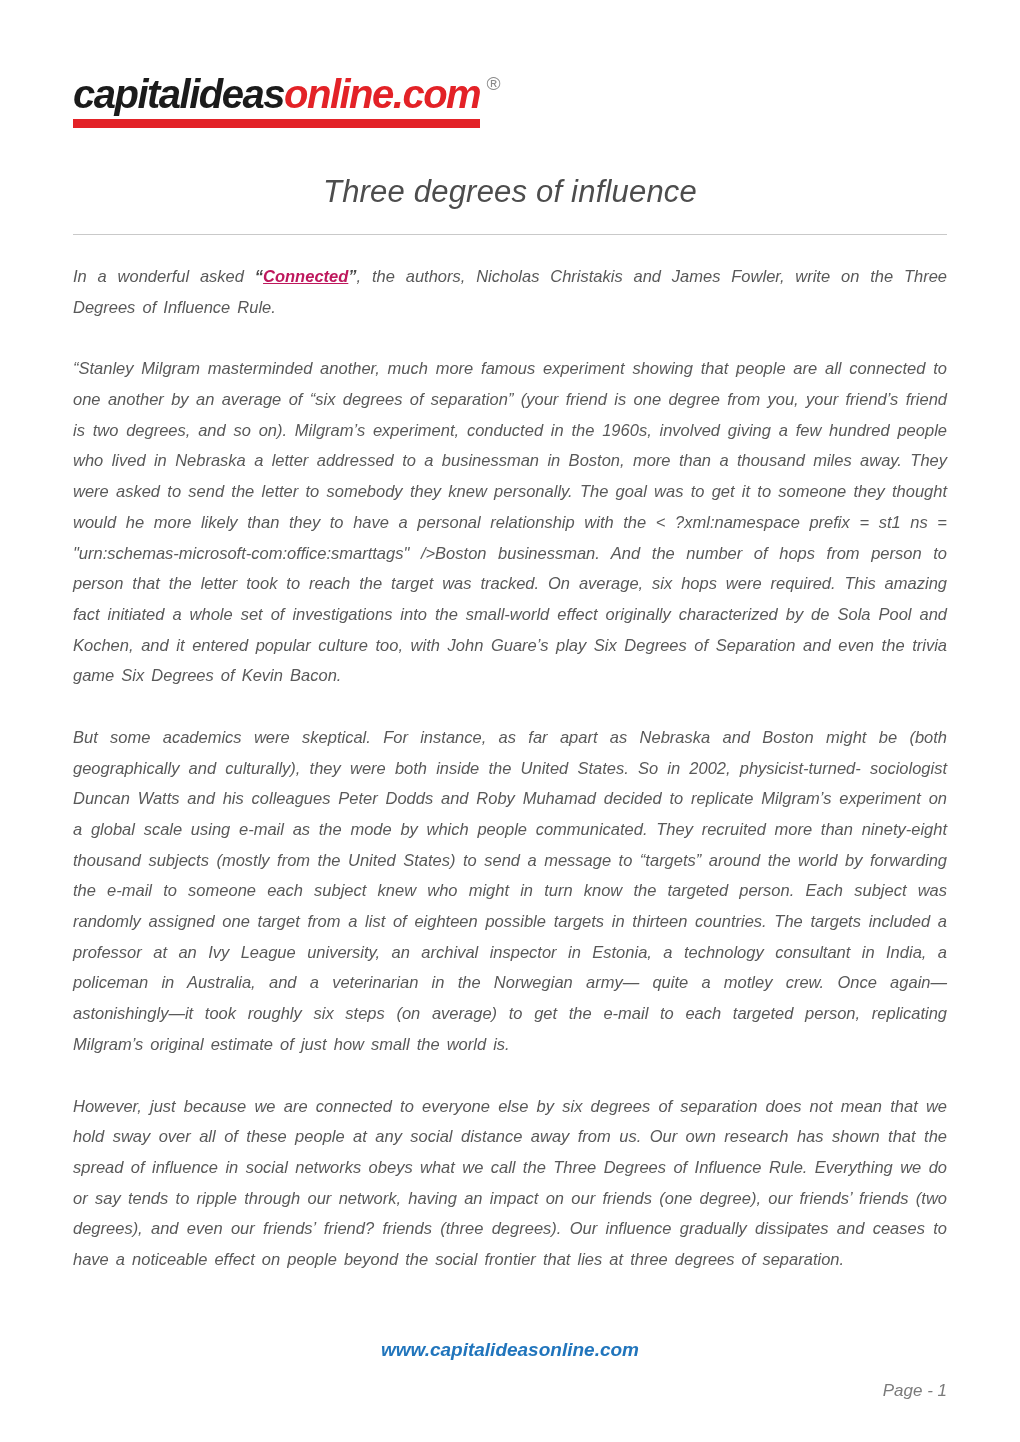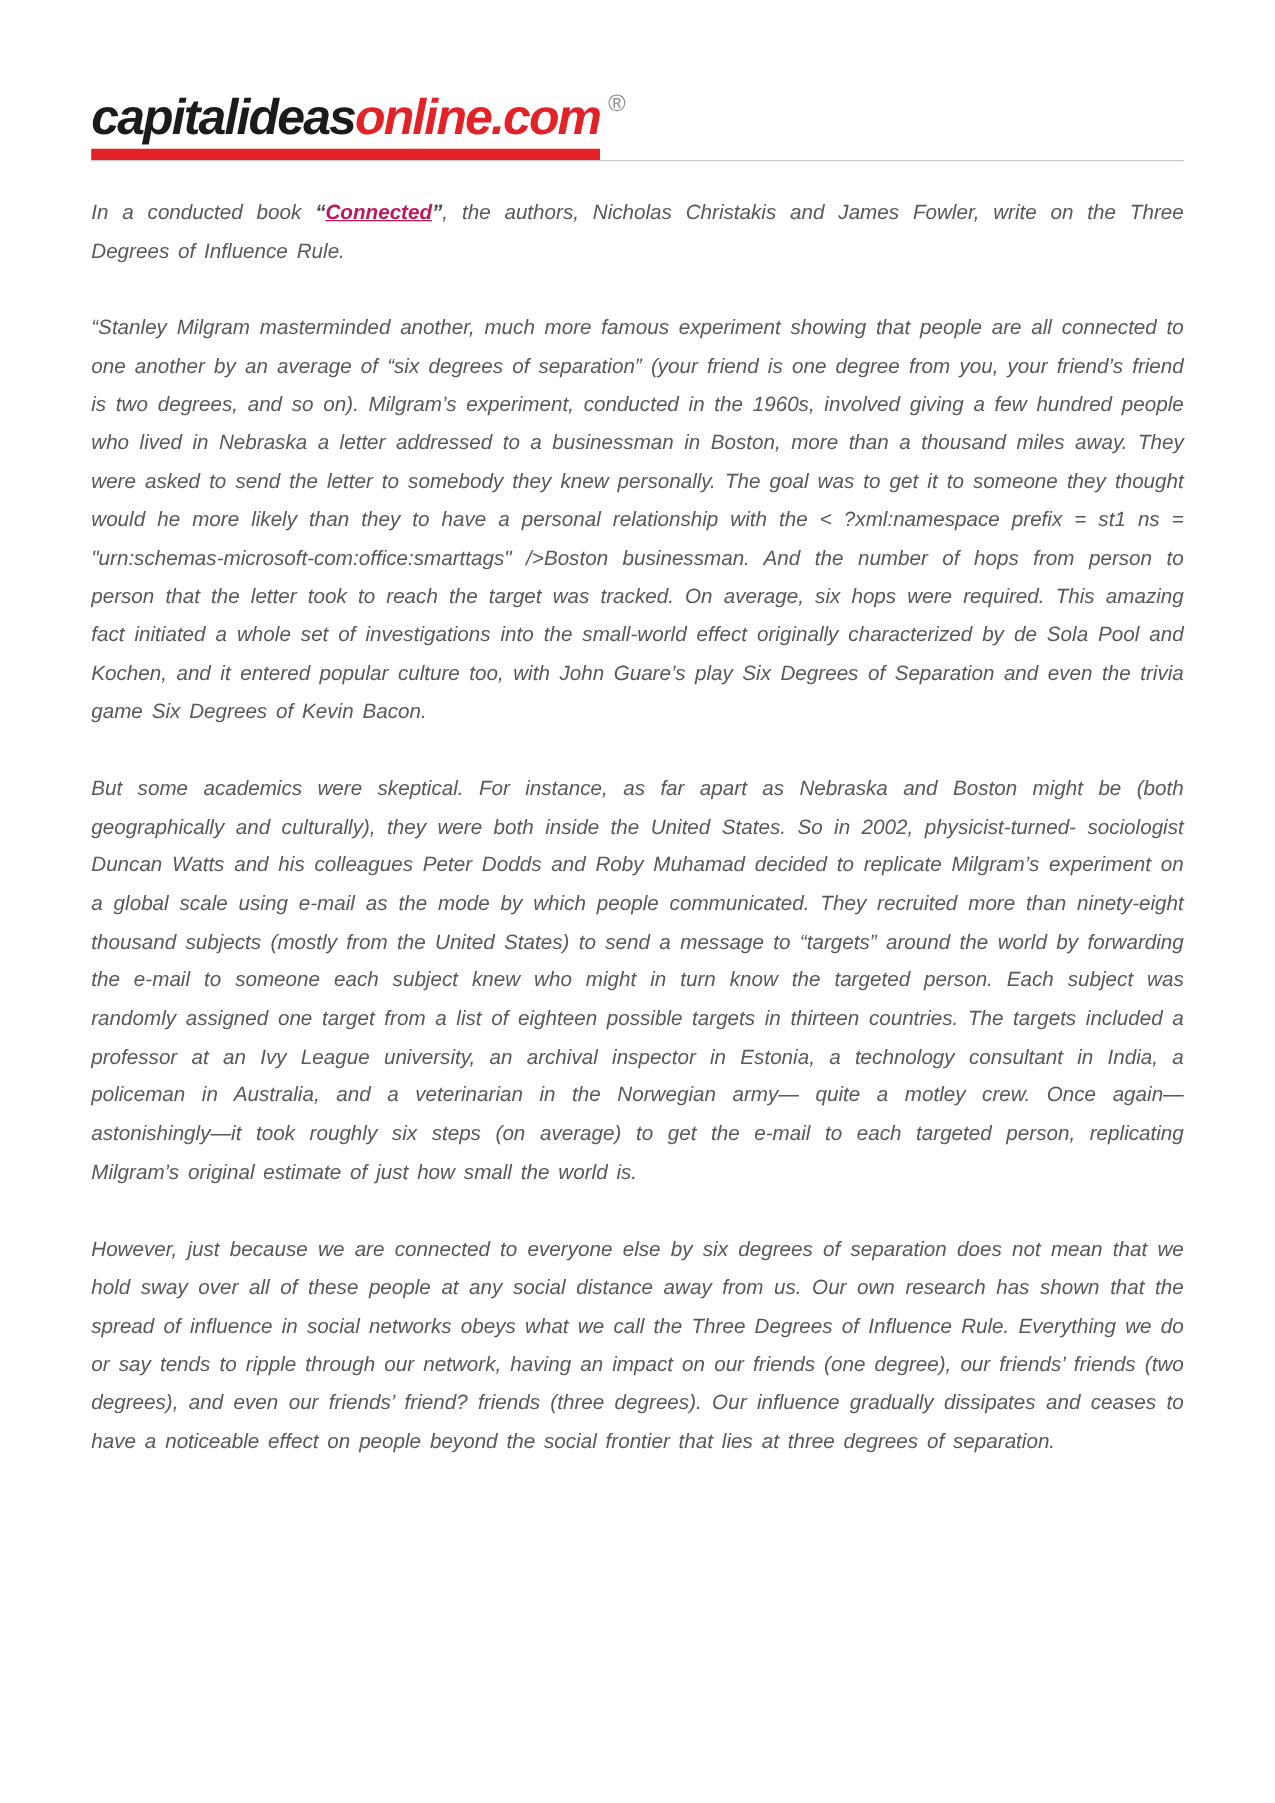--- a/index.html
+++ b/index.html
@@ -105,28 +105,33 @@
   <div class="logo-wrap">
     <div class="logo-col">
       <div class="logo-text">
         <span class="logo-black">capitalideas</span><span class="logo-red">online.com</span>
       </div>
       <div class="logo-bar"></div>
     </div>
     <span class="logo-reg">®</span>
   </div>
 
+  <h1 class="title">Three degrees of influence</h1>
   <hr class="divider">
 
   <div class="body-copy">
 
-    <p><span>In a conducted book </span><span class="bold-quote">“</span><a class="inline-link">Connected</a><span class="bold-quote">”</span><span>, the authors, Nicholas Christakis and James Fowler, write on the Three Degrees of Influence Rule.</span></p>
+    <p><span>In a wonderful asked </span><span class="bold-quote">“</span><a class="inline-link">Connected</a><span class="bold-quote">”</span><span>, the authors, Nicholas Christakis and James Fowler, write on the Three Degrees of Influence Rule.</span></p>
 
     <p>“Stanley Milgram masterminded another, much more famous experiment showing that people are all connected to one another by an average of “six degrees of separation” (your friend is one degree from you, your friend’s friend is two degrees, and so on). Milgram’s experiment, conducted in the 1960s, involved giving a few hundred people who lived in Nebraska a letter addressed to a businessman in Boston, more than a thousand miles away. They were asked to send the letter to somebody they knew personally. The goal was to get it to someone they thought would he more likely than they to have a personal relationship with the &lt; ?xml:namespace prefix = st1 ns = "urn:schemas-microsoft-com:office:smarttags" /&gt;Boston businessman. And the number of hops from person to person that the letter took to reach the target was tracked. On average, six hops were required. This amazing fact initiated a whole set of investigations into the small-world effect originally characterized by de Sola Pool and Kochen, and it entered popular culture too, with John Guare’s play Six Degrees of Separation and even the trivia game Six Degrees of Kevin Bacon.</p>
 
     <p>But some academics were skeptical. For instance, as far apart as Nebraska and Boston might be (both geographically and culturally), they were both inside the United States. So in 2002, physicist-turned- sociologist Duncan Watts and his colleagues Peter Dodds and Roby Muhamad decided to replicate Milgram’s experiment on a global scale using e-mail as the mode by which people communicated. They recruited more than ninety-eight thousand subjects (mostly from the United States) to send a message to “targets” around the world by forwarding the e-mail to someone each subject knew who might in turn know the targeted person. Each subject was randomly assigned one target from a list of eighteen possible targets in thirteen countries. The targets included a professor at an Ivy League university, an archival inspector in Estonia, a technology consultant in India, a policeman in Australia, and a veterinarian in the Norwegian army— quite a motley crew. Once again—astonishingly—it took roughly six steps (on average) to get the e-mail to each targeted person, replicating Milgram’s original estimate of just how small the world is.</p>
 
     <p>However, just because we are connected to everyone else by six degrees of separation does not mean that we hold sway over all of these people at any social distance away from us. Our own research has shown that the spread of influence in social networks obeys what we call the Three Degrees of Influence Rule. Everything we do or say tends to ripple through our network, having an impact on our friends (one degree), our friends’ friends (two degrees), and even our friends’ friend? friends (three degrees). Our influence gradually dissipates and ceases to have a noticeable effect on people beyond the social frontier that lies at three degrees of separation.</p>
 
   </div>
 
+  <div class="footer">
+    <div class="footer-link">www.capitalideasonline.com</div>
+    <div class="page-number">Page - 1</div>
+  </div>
 
 </div>
 
 </body></html>

